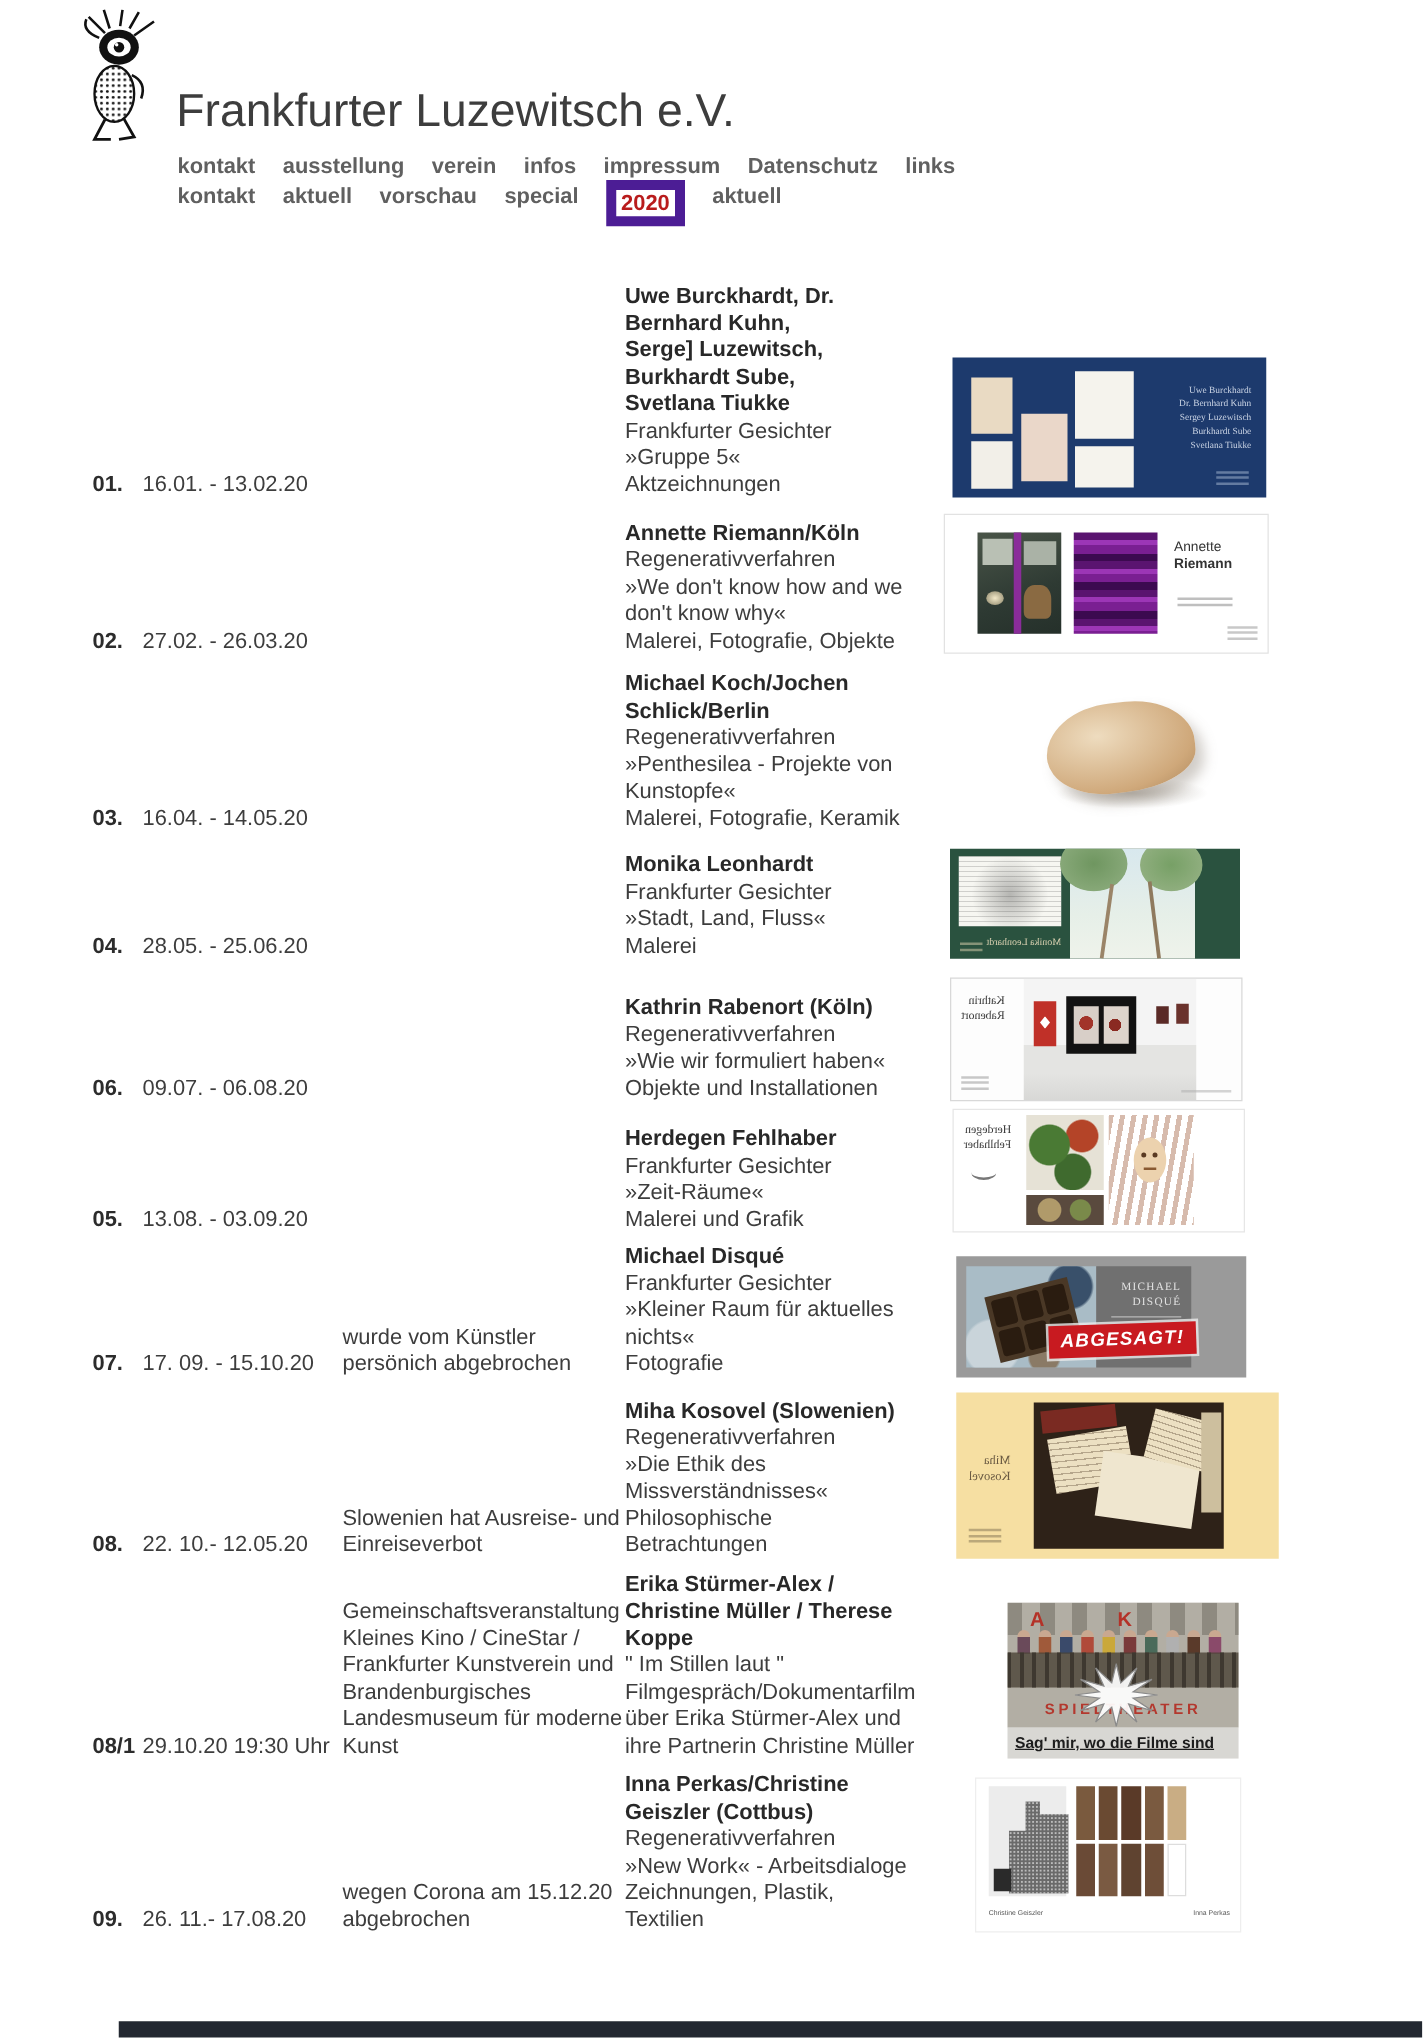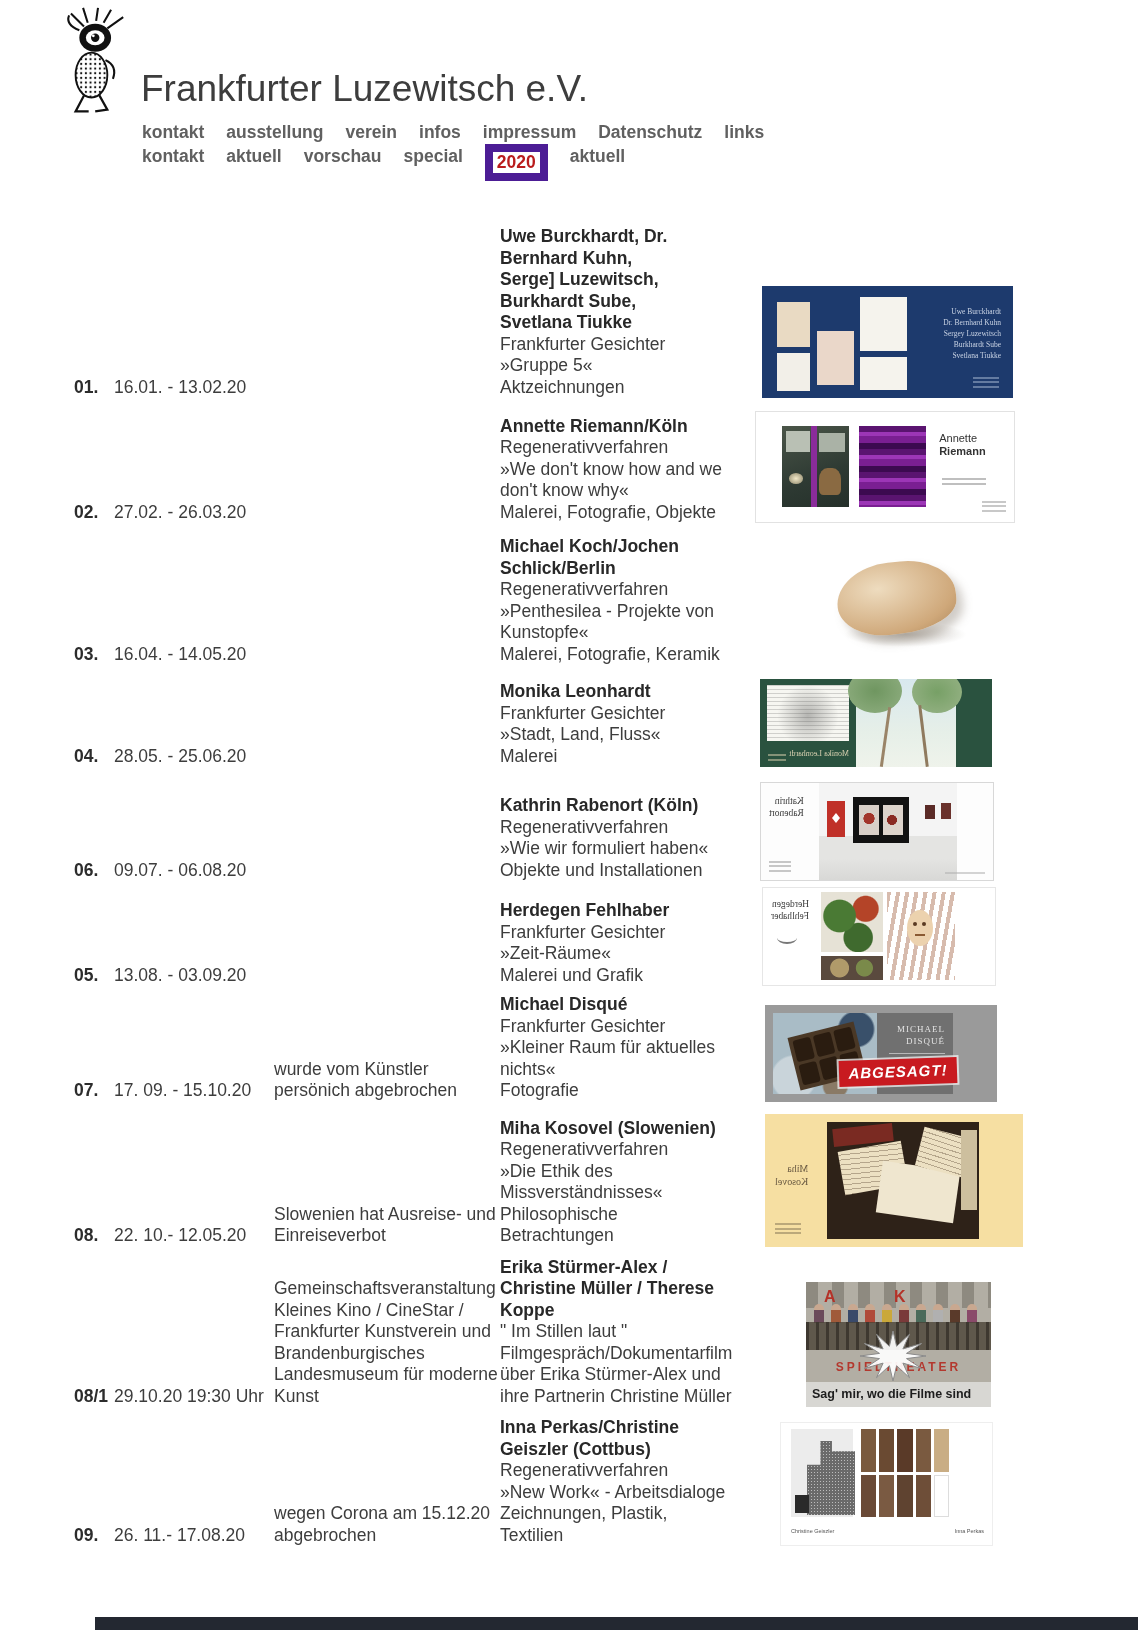--- a/index.html
+++ b/index.html
@@ -54,21 +54,21 @@
   .t-disque{width:196px;height:97px;background:#9a9a9a;}
   .t-disque .grid{display:grid;grid-template-columns:repeat(3,1fr);grid-template-rows:repeat(2,1fr);gap:3px;padding:4px;background:#4a3826;transform:rotate(-14deg);}
   .t-disque .grid i{background:#2a1c10;border-radius:3px;}
   .t-disque .banner{display:flex;align-items:center;justify-content:center;background:#c81a20;color:#fff;font-weight:bold;font-style:italic;font-size:15px;letter-spacing:1px;transform:rotate(-2deg);box-shadow:0 0 0 2px rgba(235,235,235,.8);}
   
   .t-kosovel{width:222px;height:133px;background:#f6dfa2;}
   .nbook{background:#ece0c2;background-image:repeating-linear-gradient(4deg,rgba(90,70,50,.38) 0 1px,transparent 1px 5px);}
   
   .t-film{width:185px;}
   .t-film .photo{position:relative;width:185px;height:100px;background:#b2aea4;overflow:hidden;}
-  .t-film .caption{width:185px;height:25px;background:#d8d7d3;display:flex;align-items:center;padding-left:6px;box-sizing:border-box;font-weight:bold;font-size:12.5px;color:#1d1d1d;}
+  .t-film .caption{width:185px;height:25px;background:#d8d7d3;display:flex;align-items:center;padding-left:6px;box-sizing:border-box;font-weight:bold;font-size:12.5px;color:#1d1d1d;text-decoration:underline;}
   .t-film .people{left:8px;top:22px;display:flex;gap:7px;}
   .t-film .people i{width:10px;height:19px;border-radius:5px 5px 0 0;display:block;}
   .t-film .marquee{left:0;bottom:4px;width:100%;text-align:center;color:#b43228;font-weight:bold;font-size:12px;letter-spacing:3px;opacity:.95;}
   
   .t-perkas{width:175px;height:122px;background:#fff;border:1px solid #eee;}
   .t-perkas .grid9{left:80px;top:6px;width:88px;height:88px;display:grid;grid-template-columns:repeat(5,1fr);grid-template-rows:repeat(2,1fr);gap:3px;}
   .t-perkas .blob{left:16px;top:12px;width:48px;height:74px;background:#6a6a6a;background-image:radial-gradient(rgba(255,255,255,.55) 1px,transparent 1px);background-size:3px 3px;clip-path:polygon(28% 0,52% 0,52% 14%,100% 14%,100% 100%,0 100%,0 32%,28% 32%);}
   .tinycap{font-size:5.5px;color:#555;}
 
   .footer-bar{position:absolute;left:95px;right:0;top:1617px;height:13px;background:#232831;}

